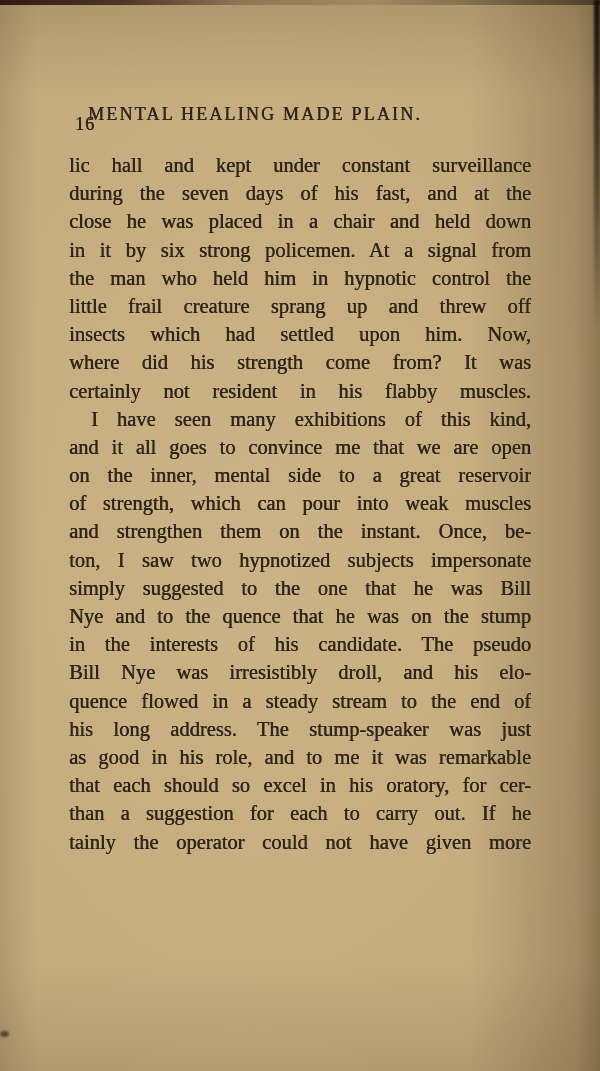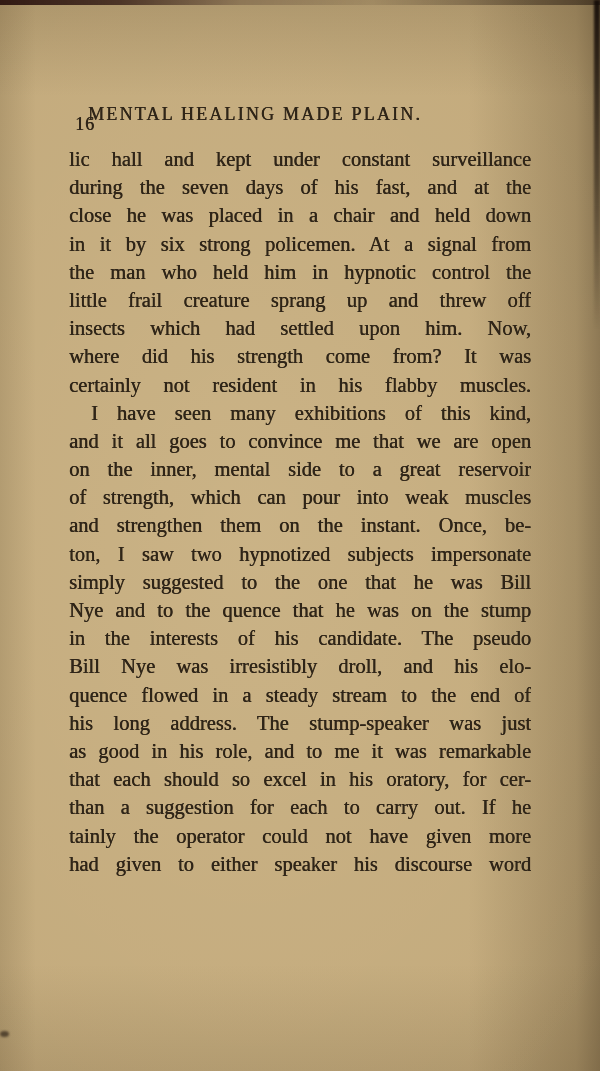--- a/index.html
+++ b/index.html
@@ -70,21 +70,21 @@
   .header-title {
     position: absolute;
     left: 0;
     right: 0;
     text-align: left;
     transform: translateX(19px);
     letter-spacing: 2.2px;
   }
   .text-block {
     position: absolute;
-    top: 145px;
+    top: 151px;
     left: 69px;
     width: 462px;
     font-size: 20.5px;
     line-height: 28.2px;
     text-shadow: 0.4px 0 0 currentColor;
   }
   .line {
     text-align: justify;
     text-align-last: justify;
     height: 28.2px;
@@ -129,16 +129,15 @@
       <div class="line">simply suggested to the one that he was Bill</div>
       <div class="line">Nye and to the quence that he was on the stump</div>
       <div class="line">in the interests of his candidate.  The pseudo</div>
       <div class="line">Bill Nye was irresistibly droll, and his elo-</div>
       <div class="line">quence flowed in a steady stream to the end of</div>
       <div class="line">his long address.  The stump-speaker was just</div>
       <div class="line">as good in his role, and to me it was remarkable</div>
       <div class="line">that each should so excel in his oratory, for cer-</div>
       <div class="line">than a suggestion for each to carry out.  If he</div>
       <div class="line">tainly the operator could not have given more</div>
-      <div class="line">had given to either speaker his discourse word</div>
     </div>
   </div>
 </div>
 
 </body></html>

